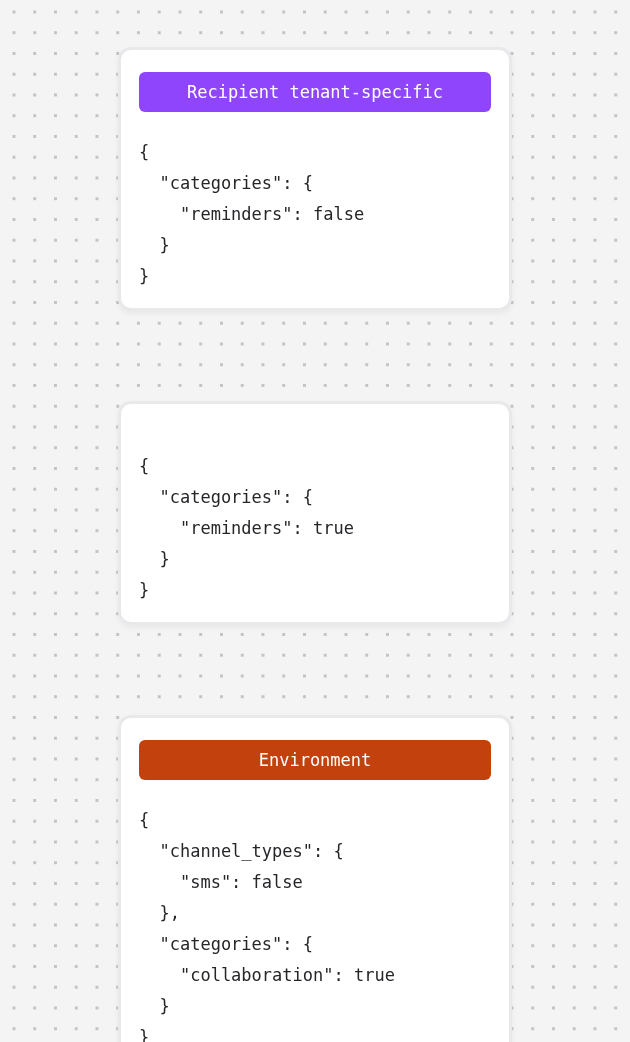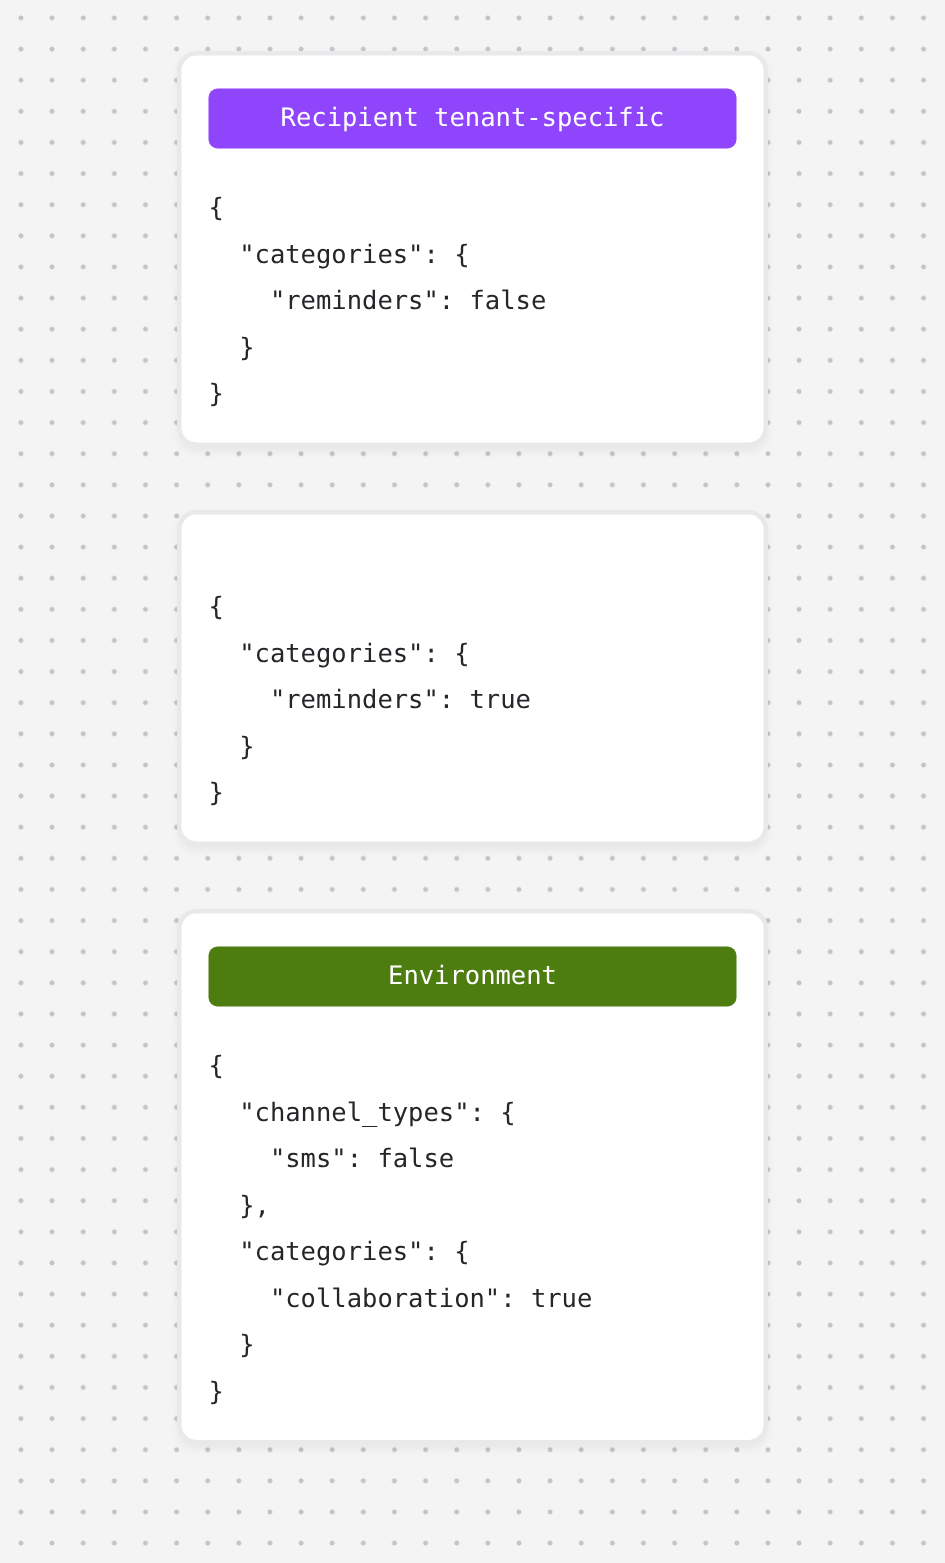--- a/index.html
+++ b/index.html
@@ -14,22 +14,23 @@
     position: relative;
     width: 630px;
     height: 1042px;
     background-color: #f4f4f5;
     background-image: radial-gradient(circle, #c3c3c8 1.6px, rgba(0,0,0,0) 1.7px);
     background-size: 20.75px 20.75px;
     background-position: 3.6px 1.6px;
     display: flex;
     flex-direction: column;
     align-items: center;
-    padding-top: 34px;
+    padding-top: 47px;
     overflow: hidden;
+    gap: 48px;
   }
 
   .card {
     width: 394px;
     background: #ffffff;
     border: 3px solid #e9e9ec;
     border-radius: 13px;
     padding: 22px 18px 16px 18px;
     box-shadow: 0 3px 6px rgba(0,0,0,0.05);
     margin-bottom: 42px;
@@ -72,21 +73,21 @@
 
   <div class="card">
     <pre class="code">{
   "categories": {
     "reminders": true
   }
 }</pre>
   </div>
 
   <div class="card">
-    <div class="badge" style="background-color: #4d7c0f;">Environment</div>
+    <div class="badge" style="background-color: #c2410c;">Environment</div>
     <pre class="code">{
   "channel_types": {
     "sms": false
   },
   "categories": {
     "collaboration": true
   }
 }</pre>
   </div>
 

